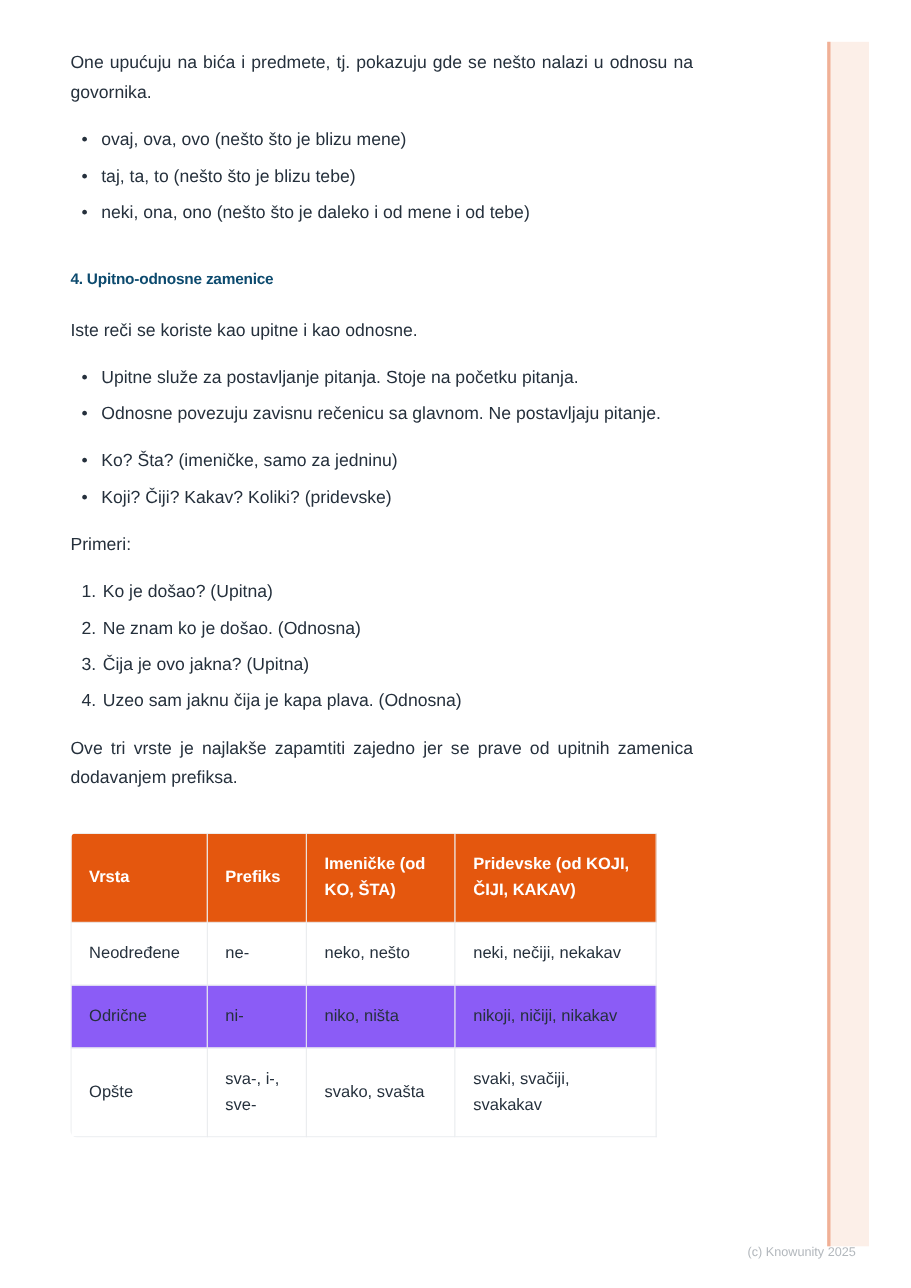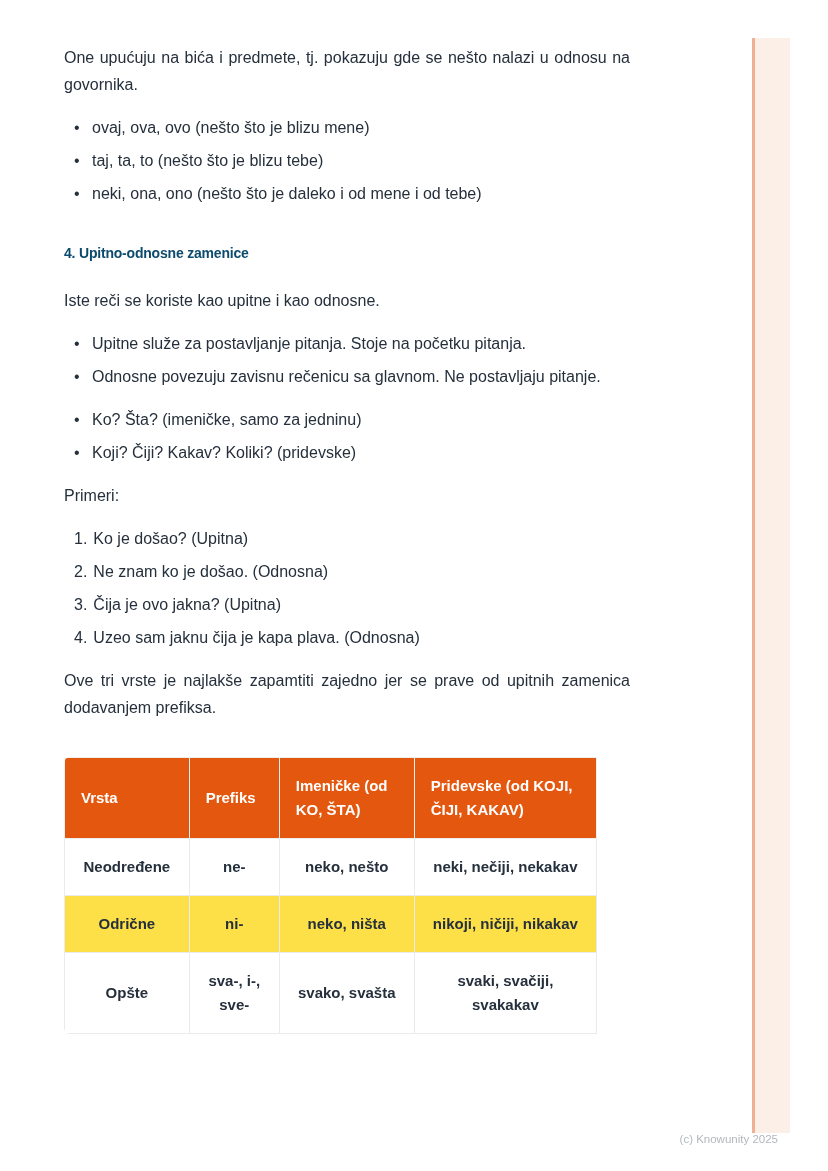--- a/index.html
+++ b/index.html
@@ -96,26 +96,25 @@
   thead th {
     background: #E4570E;
     color: #ffffff;
     font-weight: bold;
     padding: 16px;
     line-height: 24px;
     border-color: #EDEFF1;
   }
   tbody td {
     padding: 16px;
-    font-weight: bold;
+    font-weight: normal;
     line-height: 24px;
     background: #ffffff;
-    text-align: center;
-  }
-  tbody tr.alt td { background: #fde047; }
+  }
+  tbody tr.alt td { background: #8b5cf6; }
   .col-1 { width: 126px; }
   .col-2 { width: 92px; }
   .col-3 { width: 145px; }
   .col-4 { width: 203px; }
   .footer {
     position: absolute;
     top: 1132px;
     right: 50px;
     font-size: 11.5px;
     line-height: 14px;
@@ -185,21 +184,21 @@
         <tbody>
           <tr>
             <td>Neodređene</td>
             <td>ne-</td>
             <td>neko, nešto</td>
             <td>neki, nečiji, nekakav</td>
           </tr>
           <tr class="alt">
             <td>Odrične</td>
             <td>ni-</td>
-            <td>neko, ništa</td>
+            <td>niko, ništa</td>
             <td>nikoji, ničiji, nikakav</td>
           </tr>
           <tr>
             <td>Opšte</td>
             <td>sva-, i-, sve-</td>
             <td>svako, svašta</td>
             <td>svaki, svačiji, svakakav</td>
           </tr>
         </tbody>
       </table>

